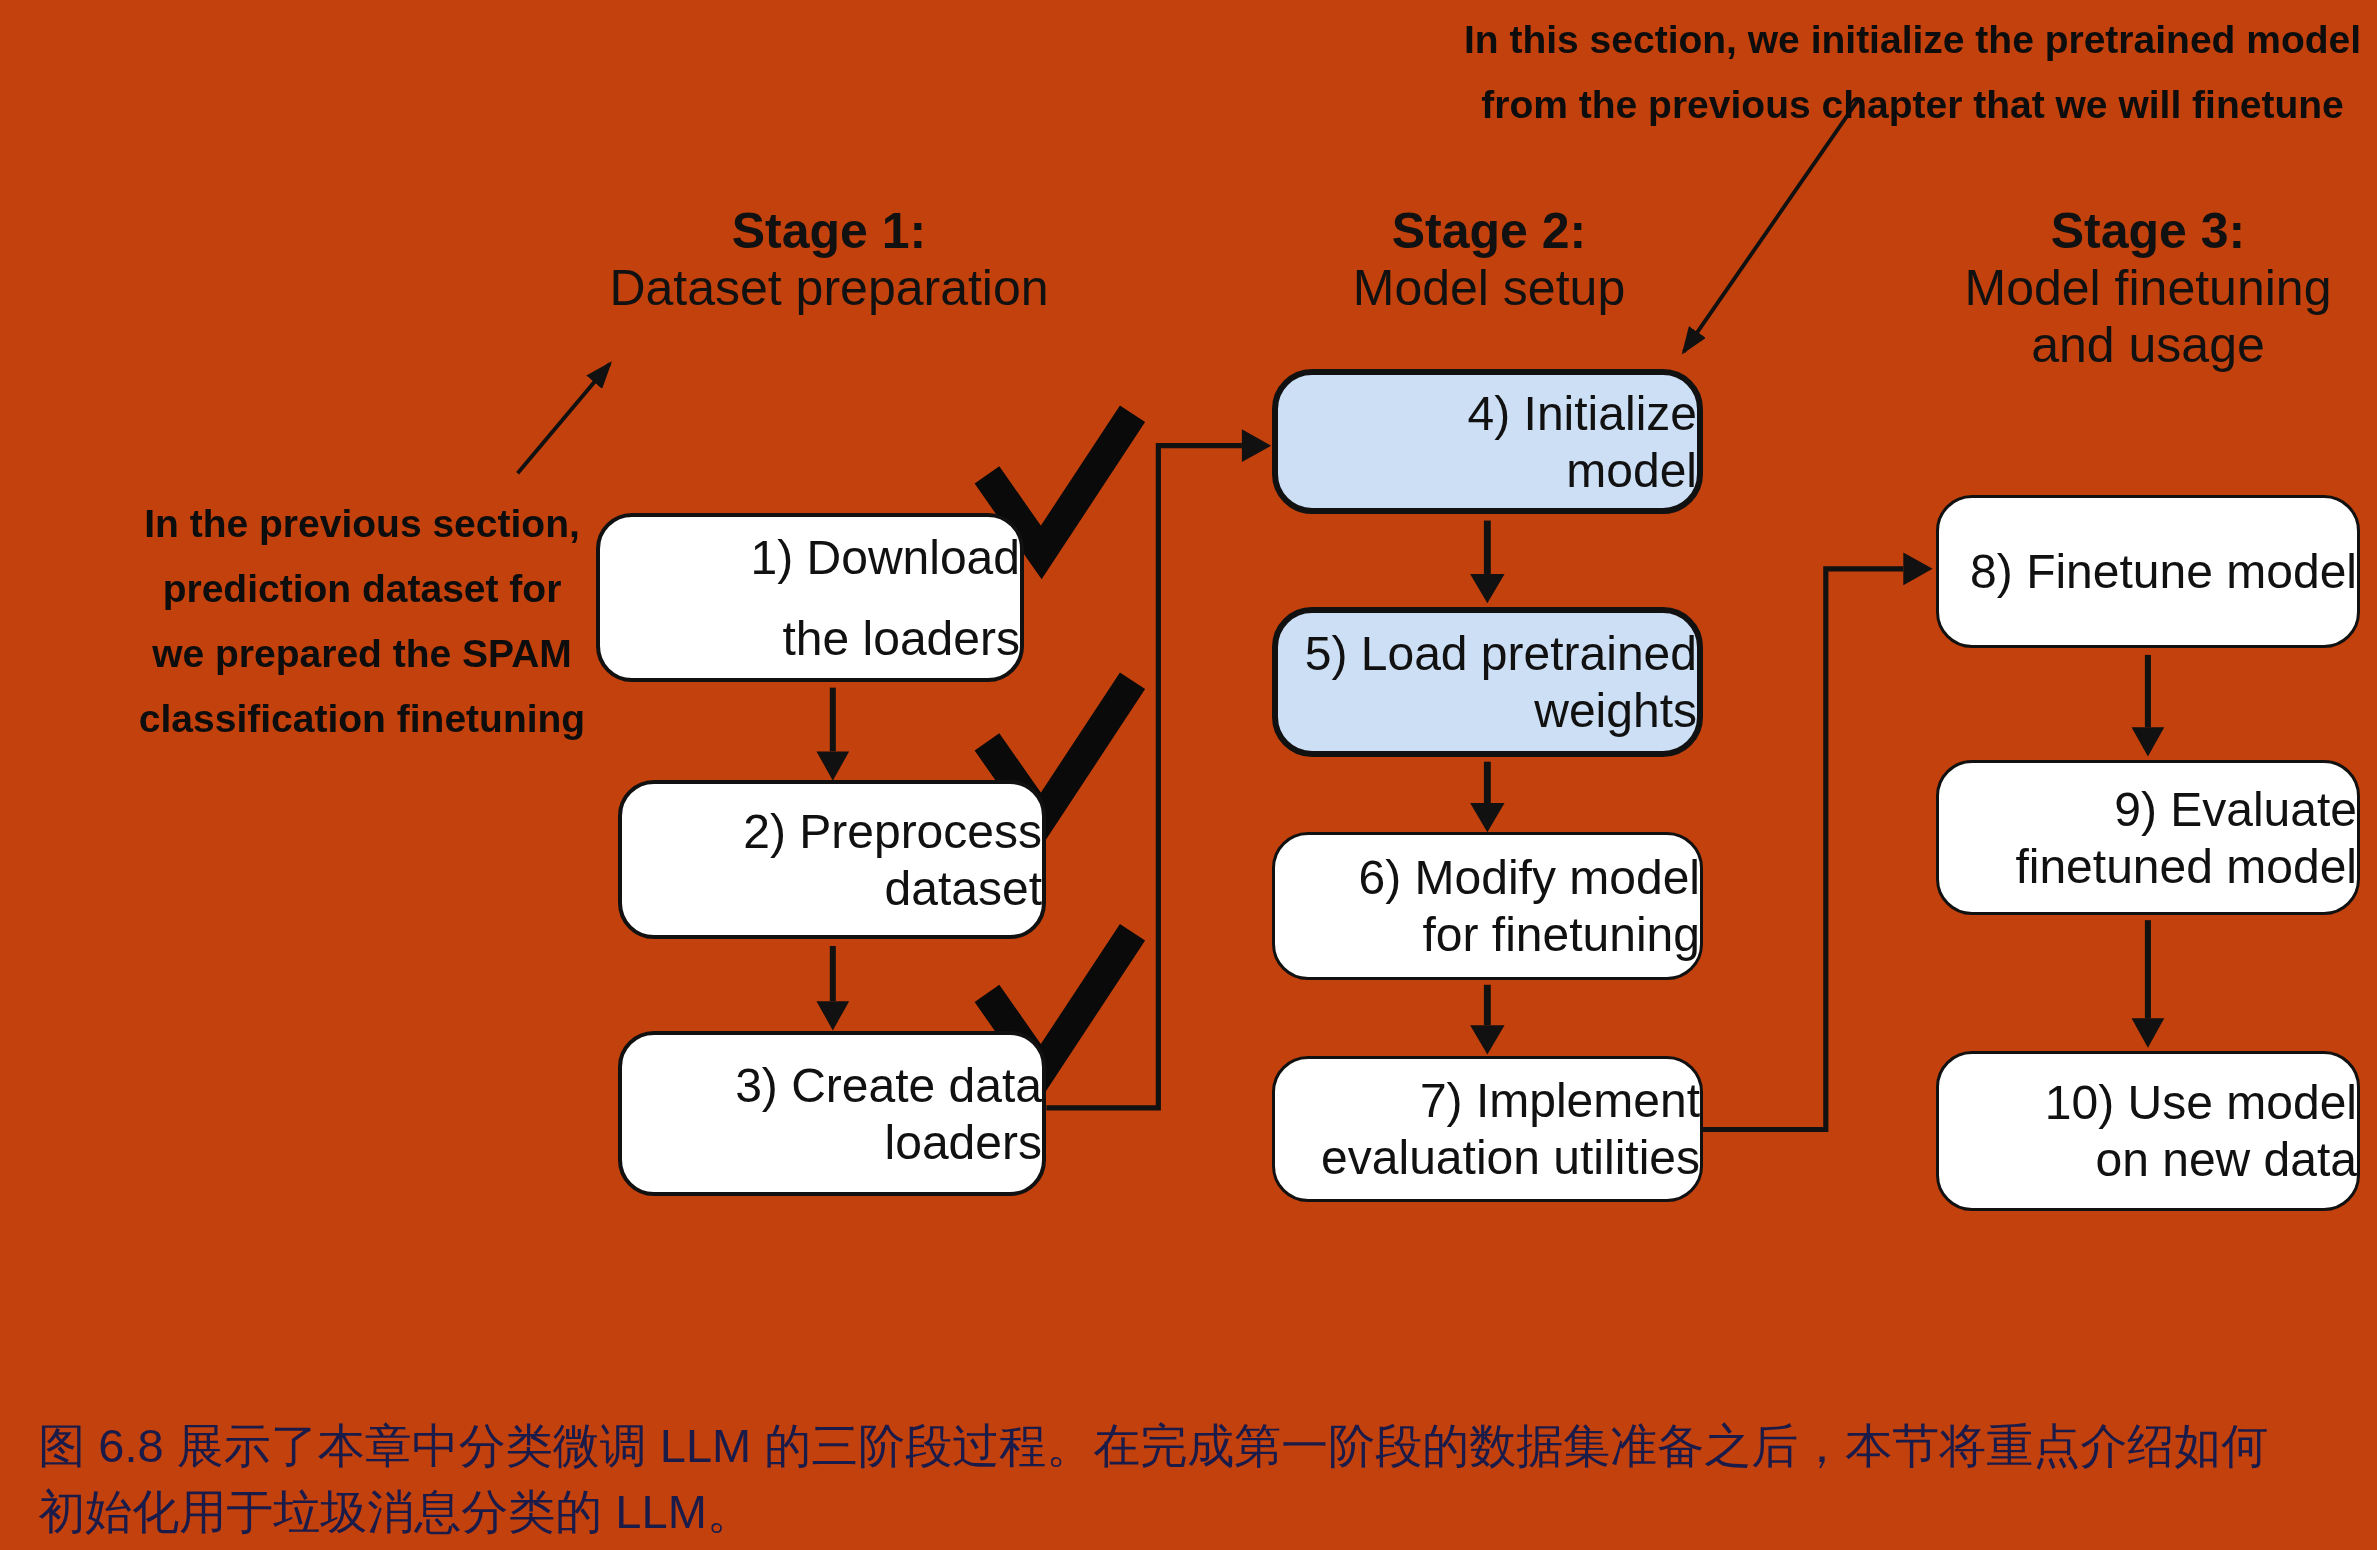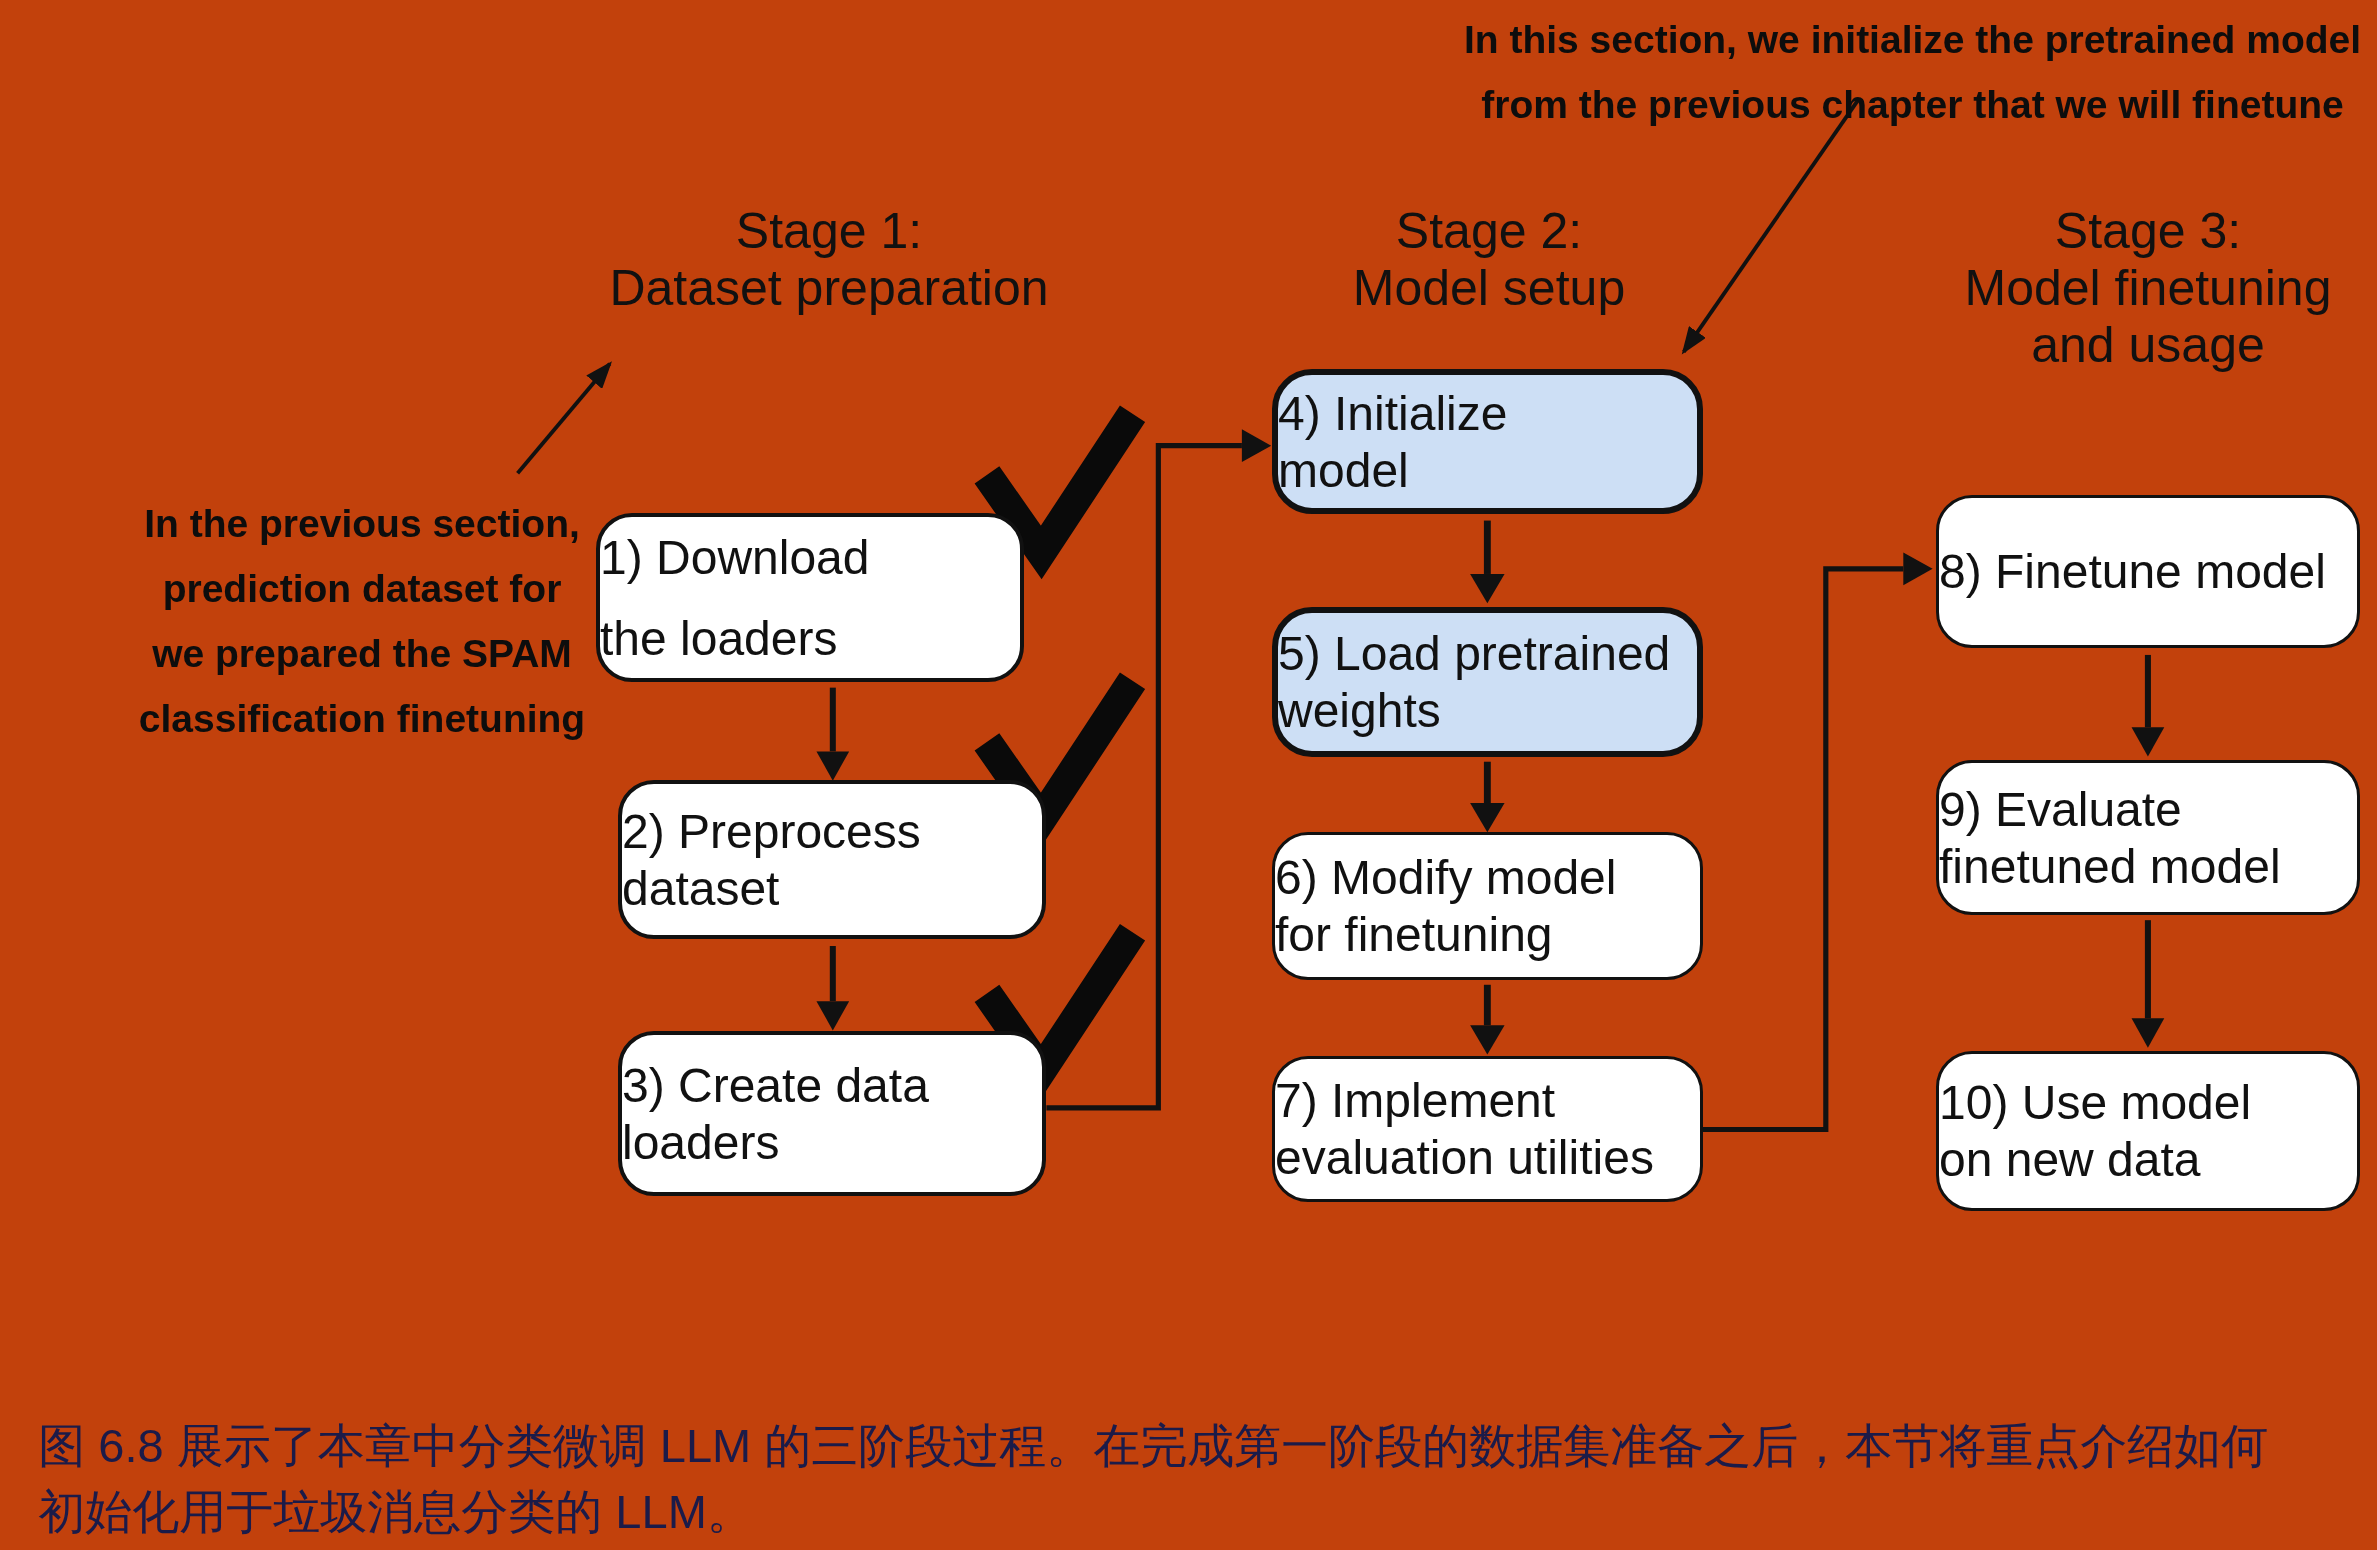--- a/index.html
+++ b/index.html
@@ -5,28 +5,28 @@
   html,body { margin:0; padding:0; background:#ffffff; }
   .page {
     position:relative; width:2377px; height:1551px; background:#c2410c;
     font-family:"Liberation Sans","DejaVu Sans",sans-serif; overflow:hidden; color:#111;
   }
   svg.layer { position:absolute; left:0; top:0; width:2377px; height:1551px; }
 
   .box {
     position:absolute; box-sizing:border-box; background:#ffffff;
     border:3.4px solid #111111; border-radius:36px;
-    display:flex; flex-direction:column; justify-content:center; align-items:flex-start;
+    display:flex; flex-direction:column; justify-content:center; align-items:flex-end;
     font-size:48px; line-height:57px; text-align:center; color:#111;
   }
   .box.bw5 { border-width:4.3px; }
   .box.hl  { background:#cddff5; border-width:6.9px; border-radius:40px; }
 
   .hdr { position:absolute; width:534px; text-align:center; font-size:50px; line-height:57px; color:#111; }
-  .hdr .t { font-weight:normal; }
+  .hdr .t { font-weight:bold; }
 
   .ann { position:absolute; text-align:center; font-weight:bold; font-size:39px; line-height:65px; color:#0d0d0d; }
 
   .caption { position:absolute; left:10.3px; top:1413px; width:2360px;
              font-size:47px; line-height:66px; color:#1b1b49; text-align:left;margin-left:28px; }
 </style>
 </head>
 <body>
 
 <div class="page">

